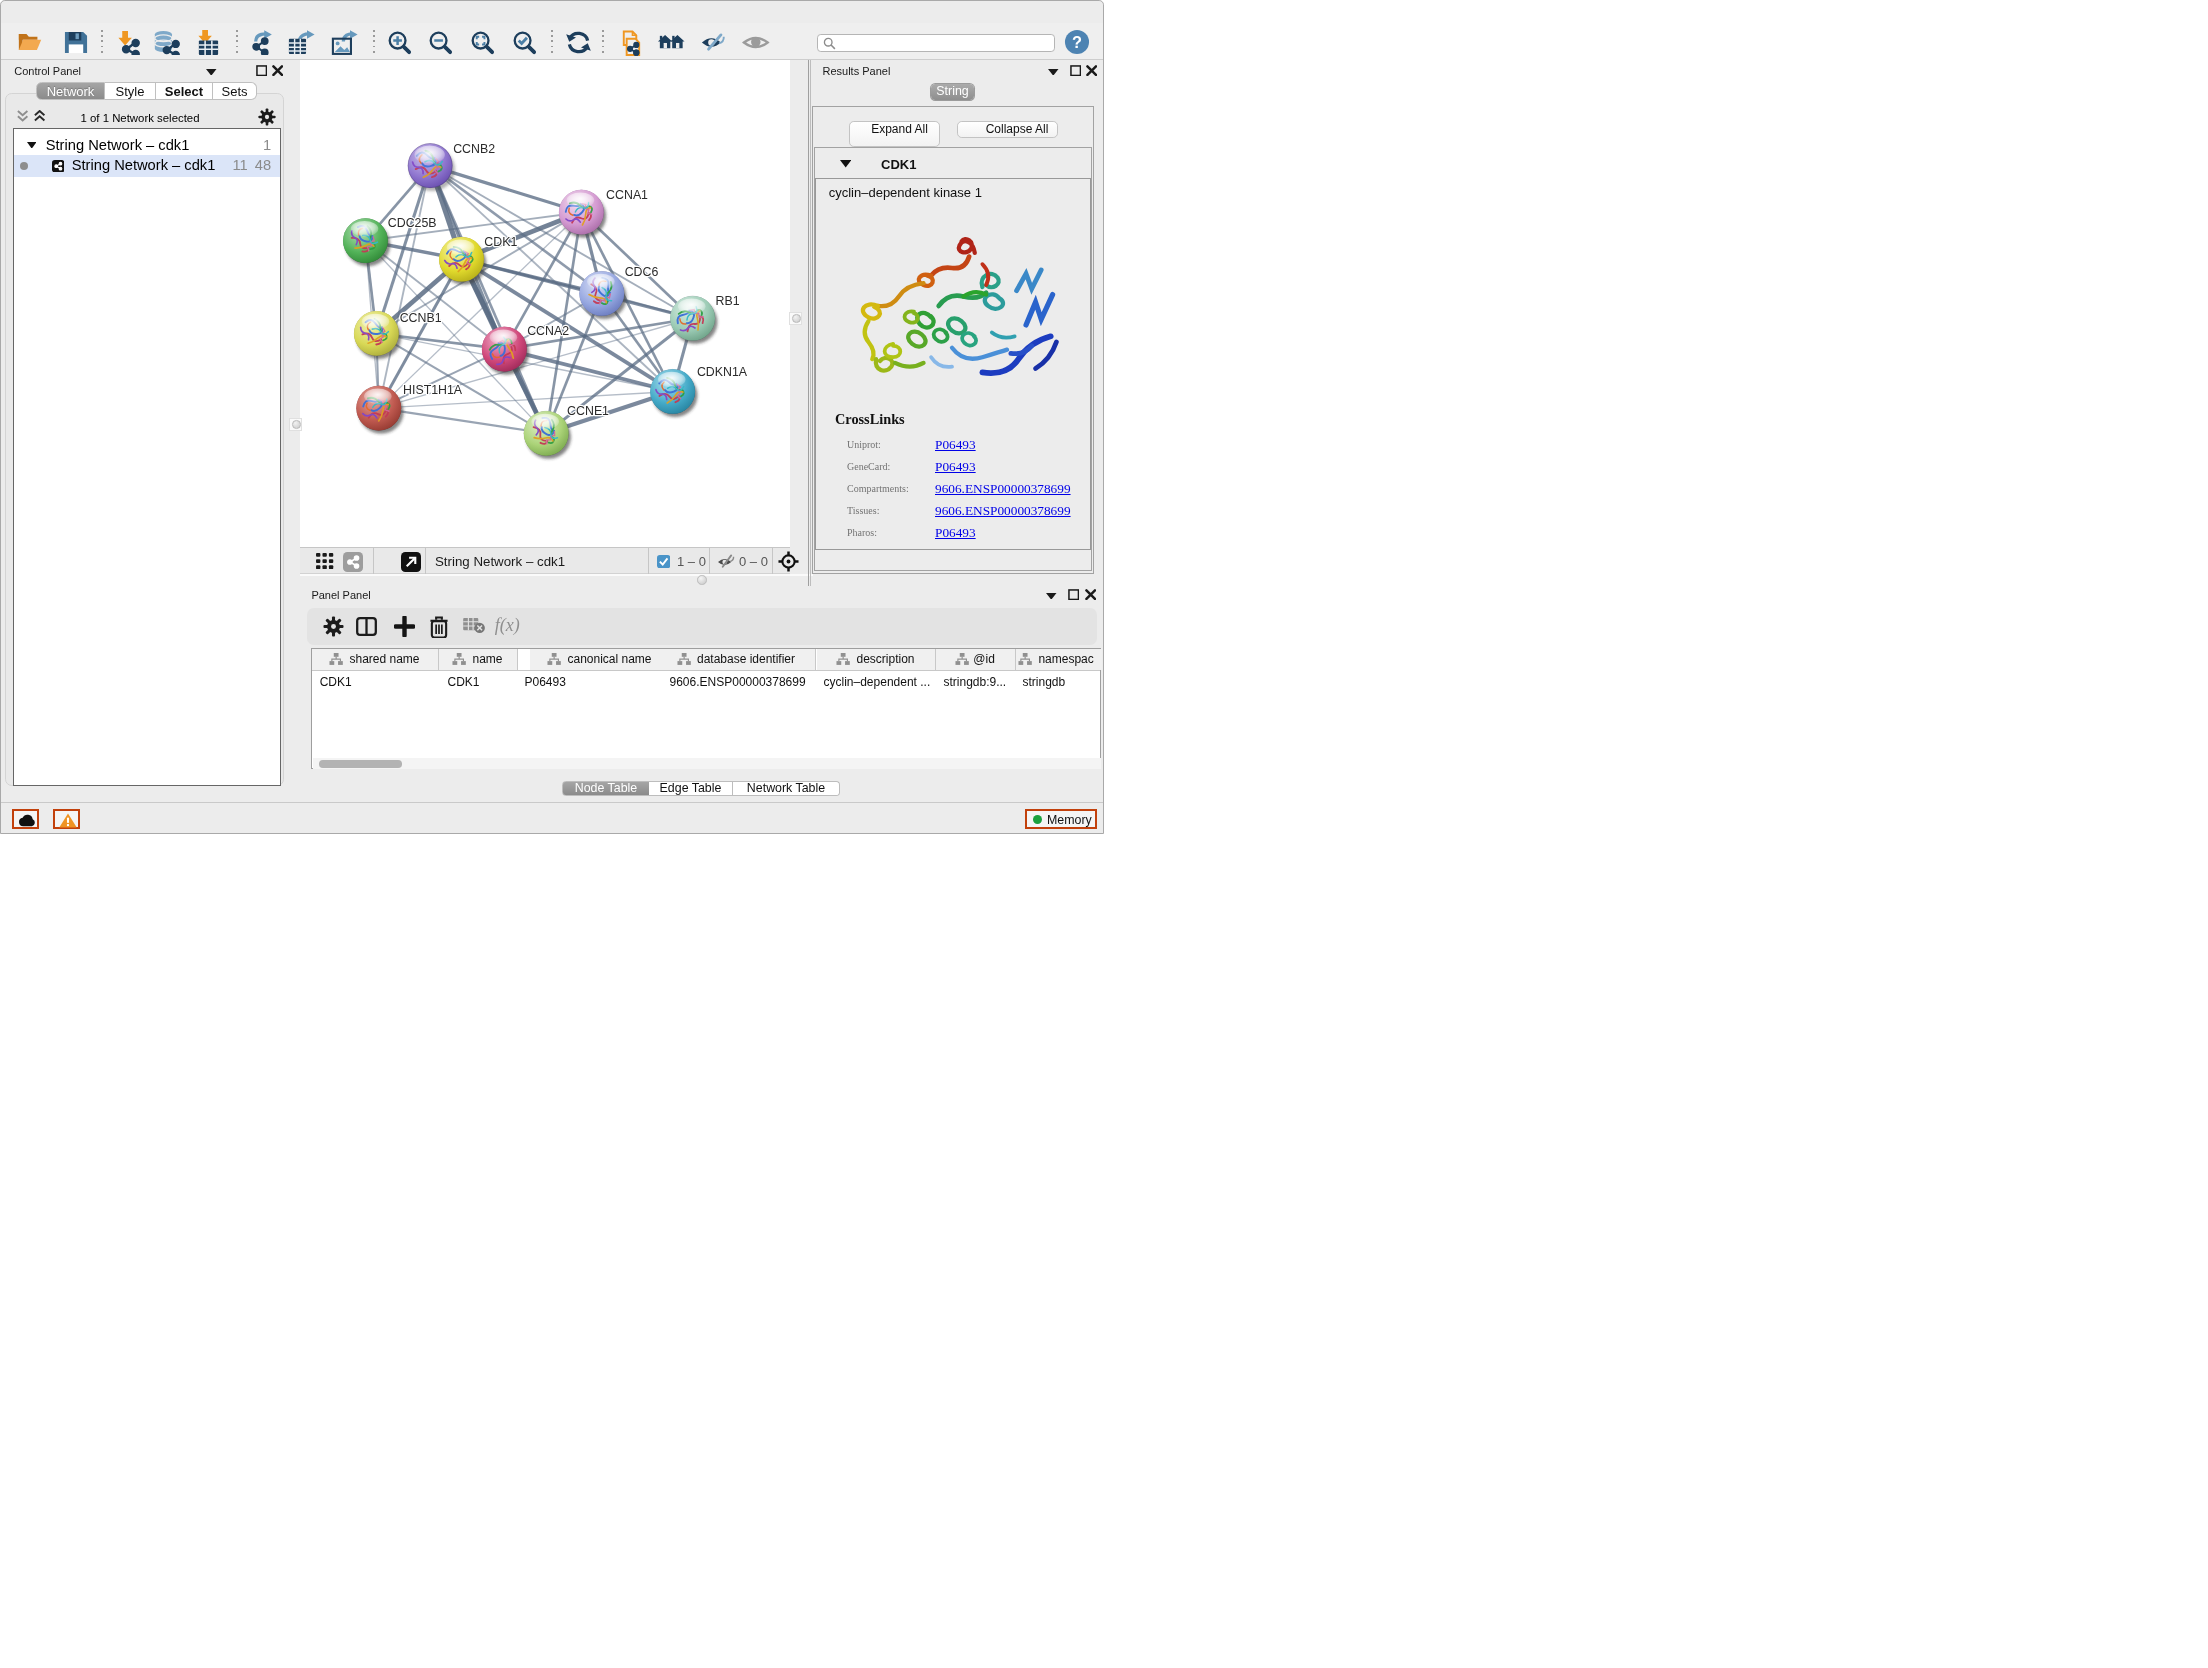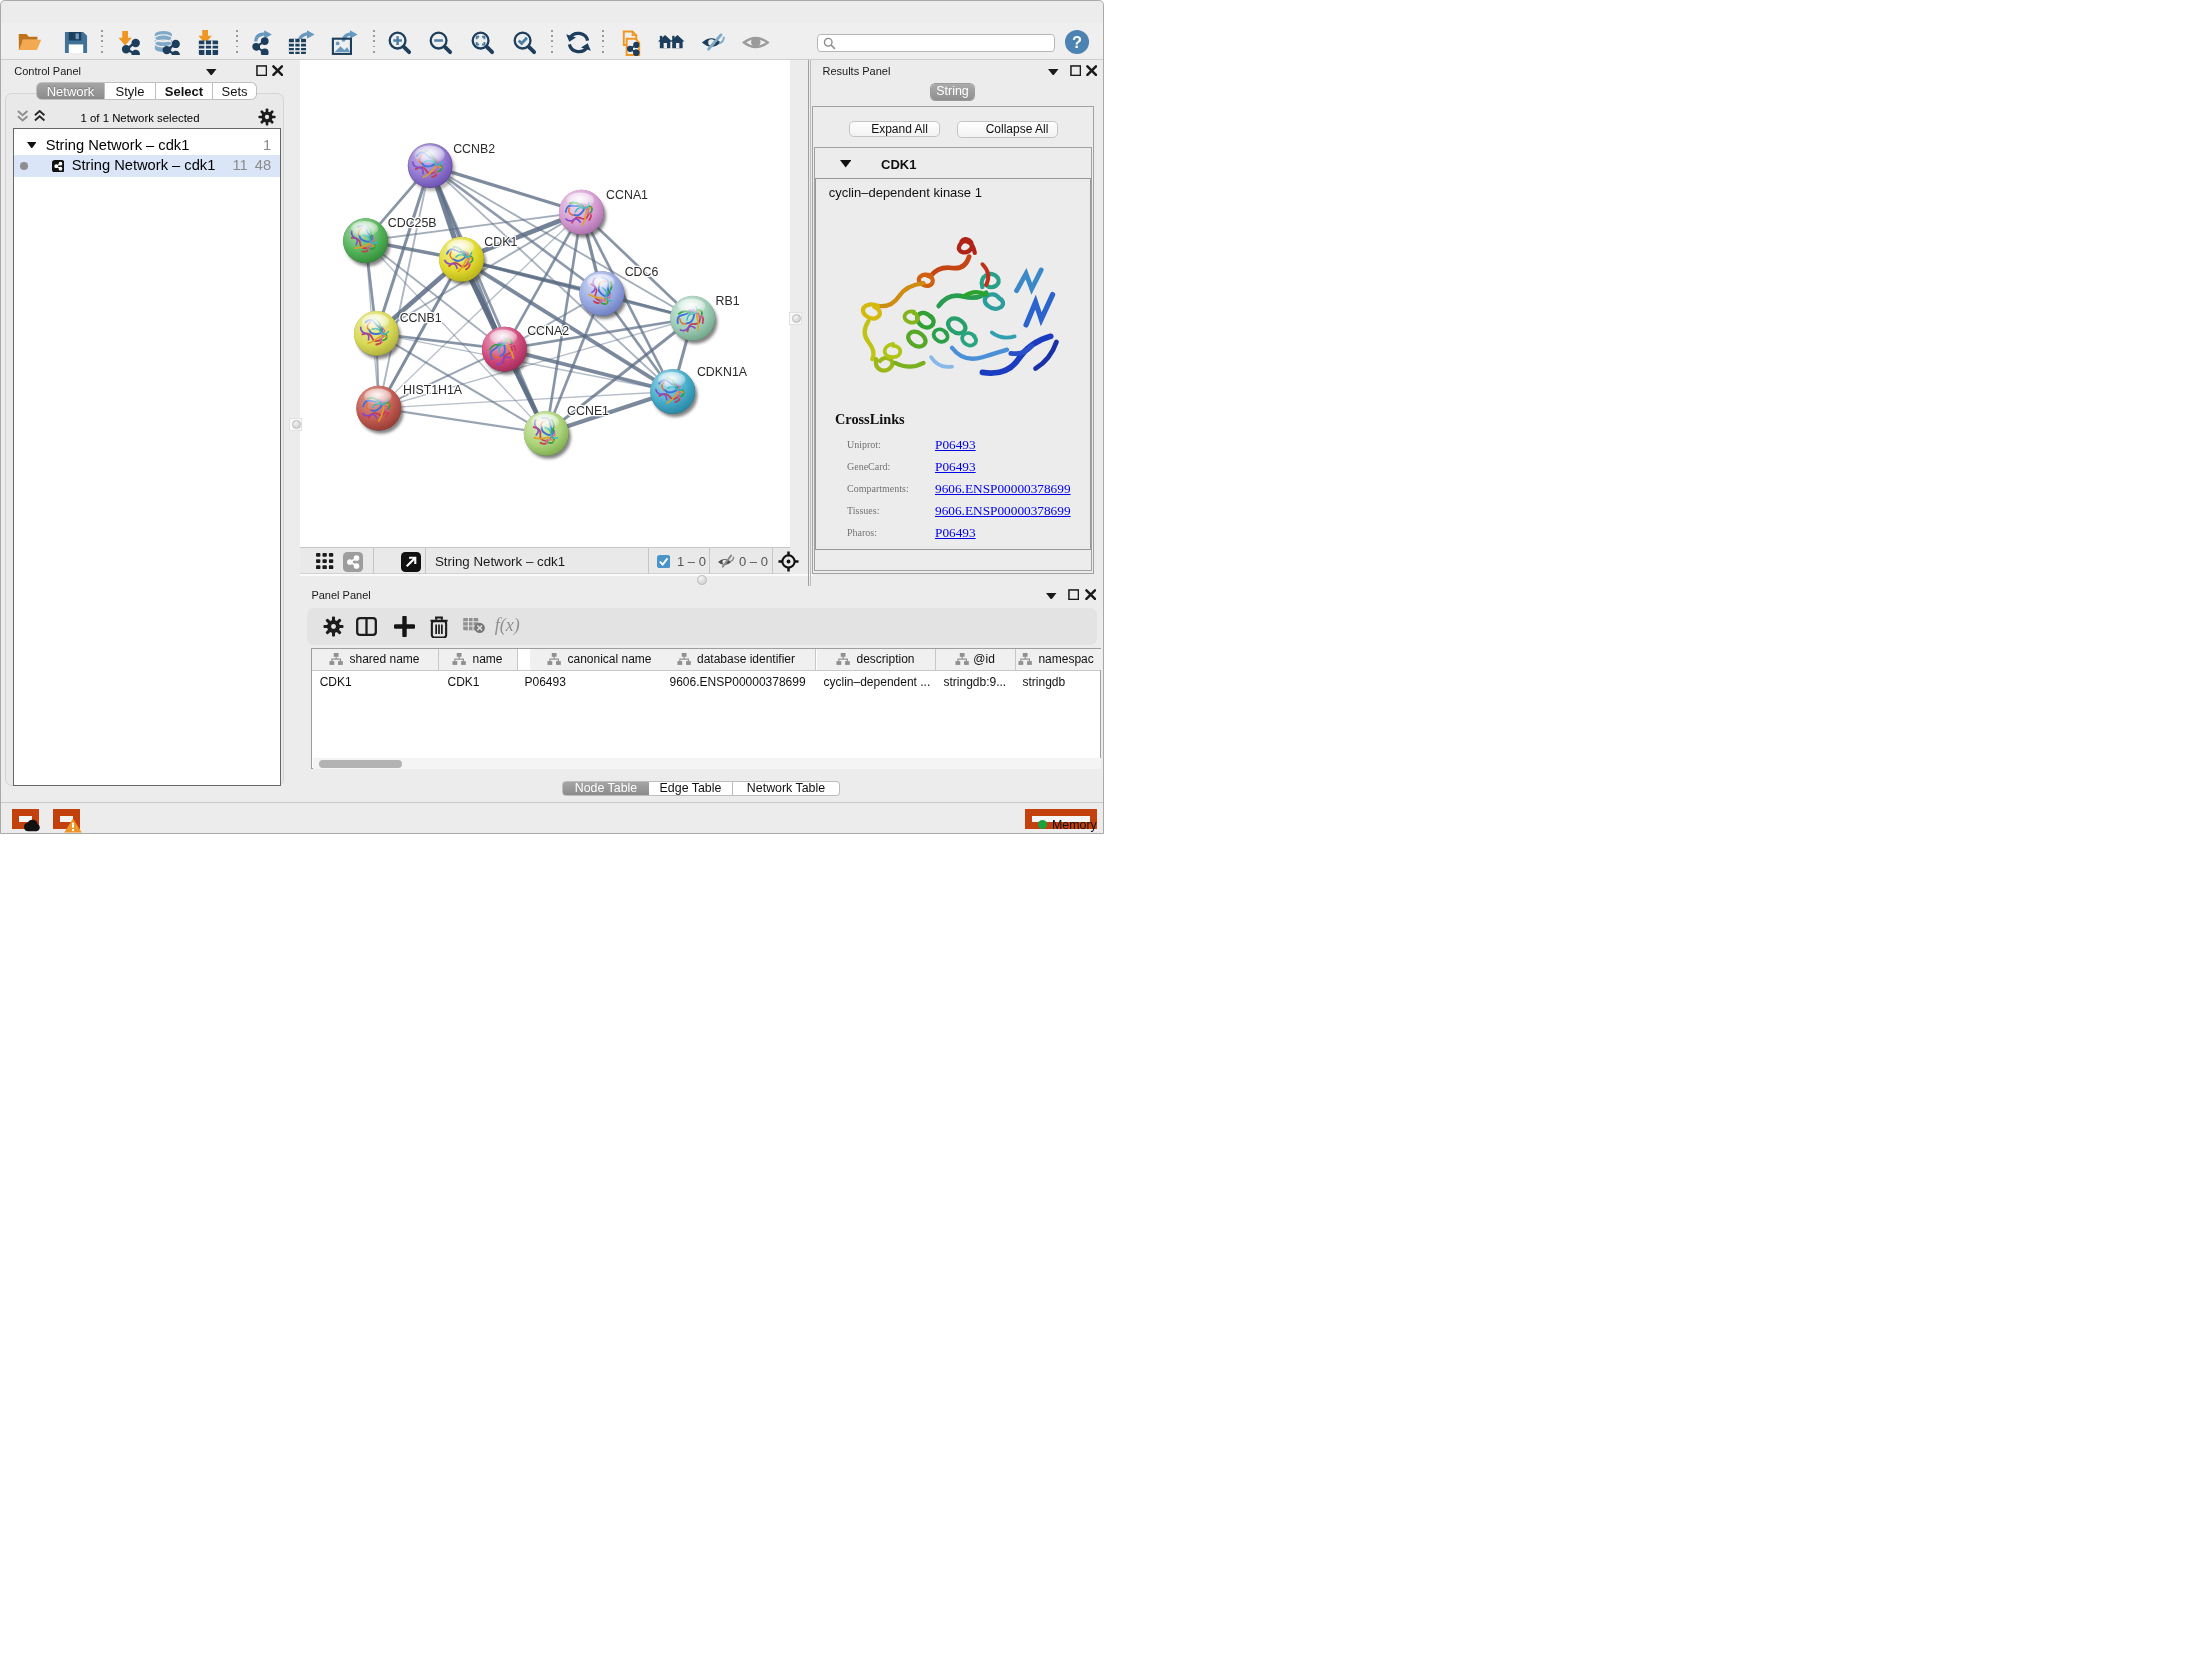--- a/index.html
+++ b/index.html
@@ -46,21 +46,21 @@
 
 #tpanel { position:absolute; left:299px; top:585px; width:805px; height:217px; background:#ececec; }
 #tbar { position:absolute; left:6.7px; top:22.4px; width:790px; height:37px; background:#e3e3e3; border-radius:6.7px; }
 #ttable { position:absolute; left:10.5px; top:62px; width:790px; height:121px; background:#fff; border:1px solid #9e9e9e; }
 .th { position:absolute; top:0; height:21px; border-right:1px solid #c8c8c8; font-size:12.4px; color:#111;
   text-align:center; line-height:20.4px; background:#f0f0f0; font-size:12px; overflow:hidden; white-space:nowrap;}
 .btab { position:absolute; top:195px; height:14.7px; background:#fff; border:1px solid #bdbdbd; font-size:12.4px;
   color:#111; text-align:center; line-height:13.8px; }
 
 #statusbar { position:absolute; left:0; top:801px; width:100%; height:32px; background:#ececec; border-top:1px solid #c9c9c9; }
-.sbtn { position:absolute; top:5.7px; width:27px; height:20px; background:#f5f5f5; border:7px solid #c2410c; }
+.sbtn { position:absolute; top:5.7px; width:27px; height:20px; background:#f5f5f5; border:2px solid #c2410c; }
 text { font-family:"Liberation Sans", sans-serif; }
 </style>
 </head>
 <body>
 <div id="win">
 
 
   <div id="toolbar">
 
     <svg class="tbi" style="left:15px;" width="27.6" height="25" viewBox="0 0 29 26">
@@ -718,21 +718,21 @@
     <svg style="position:absolute;left:257px;top:4.8px;" width="11.4" height="11.4" viewBox="0 0 12 12">
         <rect x="1" y="1" width="10" height="10" fill="none" stroke="#1a1a1a" stroke-width="1.6"></rect>
       </svg>
     <svg style="position:absolute;left:273px;top:4.8px;" width="11.4" height="11.4" viewBox="0 0 12 12">
         <path d="M1.5 1.5 L10.5 10.5 M10.5 1.5 L1.5 10.5" stroke="#1a1a1a" stroke-width="2.6" stroke-linecap="round"></path>
       </svg>
     <div style="position:absolute;left:118px;top:24px;width:43px;height:16px;border-radius:4.3px;
       background:linear-gradient(#ababab,#8e8e8e);color:#fff;font-size:12.4px;text-align:center;line-height:15px;
       box-shadow:0 0 0 1px #9b9b9b;">String</div>
     <div class="rbox" style="left:-1px;top:46px;width:282px;height:468px;background:#ececec;"></div>
-    <div class="btn" style="left:36px;top:61px;width:91px;height:16px;line-height:15.7px;padding-left:10px;">Expand All</div>
+    <div class="btn" style="left:36px;top:61px;width:91px;height:26px;line-height:15.7px;padding-left:10px;">Expand All</div>
     <div class="btn" style="left:144px;top:61px;width:101px;height:16.6px;line-height:15.7px;padding-left:19px;">Collapse All</div>
     <div class="rbox" style="left:1px;top:87px;width:278px;height:424px;background:#ececec;"></div>
     <svg style="position:absolute;left:27px;top:100px;" width="11.4" height="7.6" viewBox="0 0 12 8">
         <path d="M0 0 h12 l-6 8 z" fill="#111"></path>
       </svg>
     <div style="position:absolute;left:68px;top:97px;font-size:13px;font-weight:bold;color:#111;">CDK1</div>
     <div class="rbox" style="left:1.9px;top:118px;width:276px;height:372px;background:#ececec;border-color:#989898;"></div>
     <div style="position:absolute;left:15.7px;top:125px;font-size:13px;color:#111;">cyclin–dependent kinase 1</div>
 
     <svg style="position:absolute;left:27px;top:170px;" width="224" height="150" viewBox="0 0 236 158">

